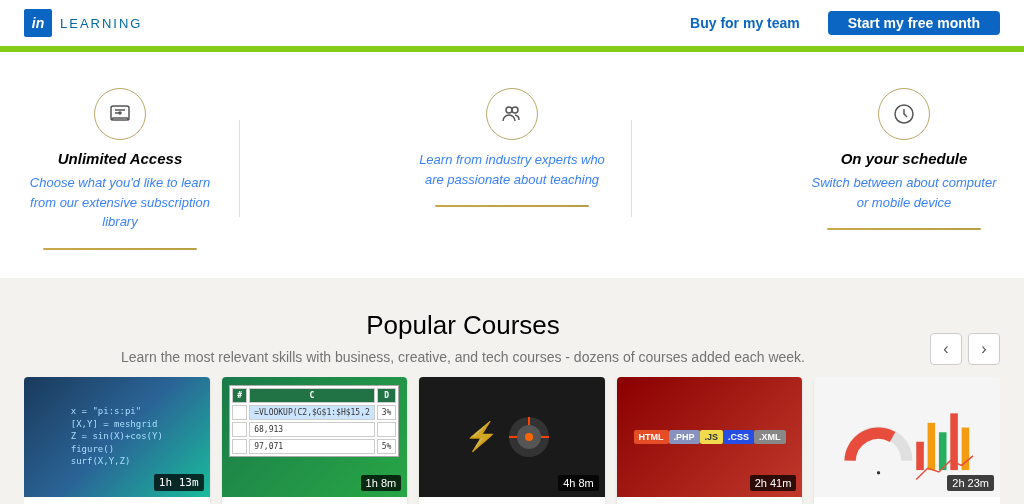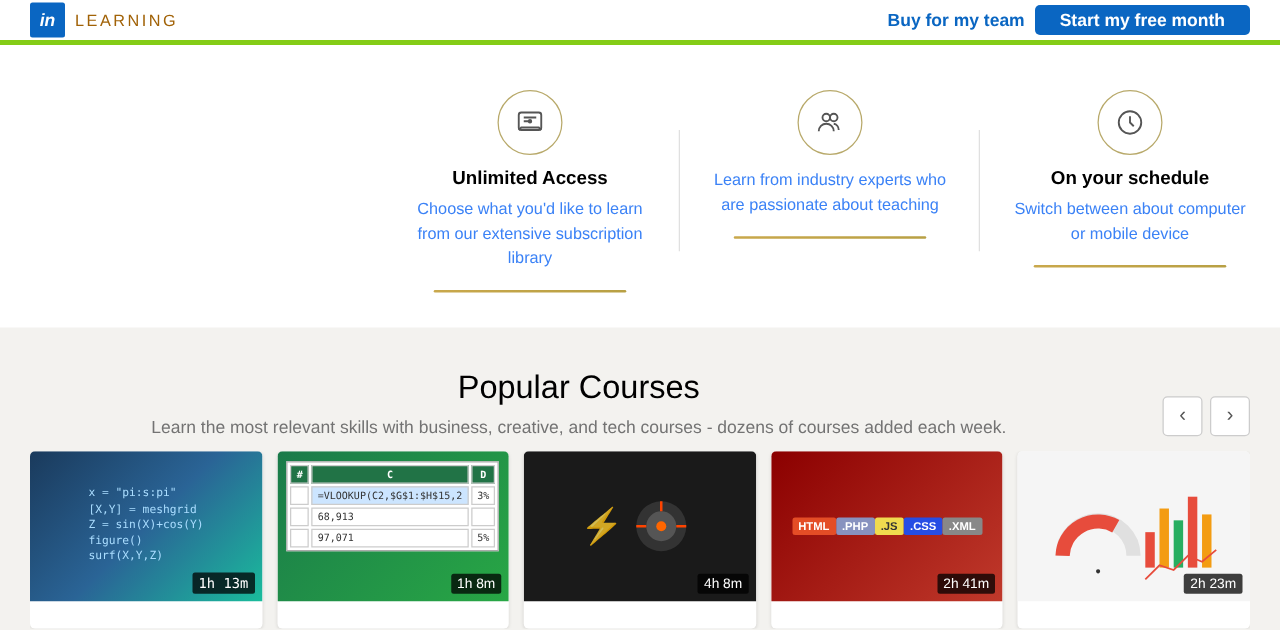--- a/index.html
+++ b/index.html
@@ -4,23 +4,23 @@
   <style>
     * { box-sizing: border-box; margin: 0; padding: 0; }
     body { font-family: -apple-system, BlinkMacSystemFont, 'Segoe UI', Arial, sans-serif; background: #fff; color: #333; font-size: 14px; }
 
     
     .header {
       display: flex;
       align-items: center;
       justify-content: space-between;
       padding: 0 24px;
-      height: 36px;
+      height: 52px;
       background: #fff;
-      border-bottom: 4px solid #84cc16;
+      border-bottom: 6px solid #84cc16;
     }
     .logo-area {
       display: flex;
       align-items: center;
       gap: 8px;
     }
     .linkedin-logo {
       width: 28px;
       height: 28px;
       background: #0a66c2;
@@ -31,29 +31,29 @@
     }
     .linkedin-logo span {
       color: #fff;
       font-weight: 900;
       font-size: 14px;
       font-style: italic;
     }
     .logo-text {
       font-size: 16px;
       font-weight: 400;
-      color: #a16207;
+      color: #0369a1;
       letter-spacing: 2px;
       text-transform: uppercase;
       font-size: 13px;
     }
     .header-actions {
       display: flex;
       align-items: center;
-      gap: 8px;
+      gap: 28px;
     }
     .buy-team-link {
       color: #0a66c2;
       font-weight: 600;
       font-size: 14px;
       text-decoration: none;
       cursor: pointer;
     }
     .start-free-btn {
       background: #0a66c2;
@@ -64,22 +64,23 @@
       font-weight: 600;
       border-radius: 4px;
       cursor: pointer;
     }
 
     
     .features-section {
       background: #fff;
       padding: 36px 0 28px 0;
       display: flex;
-      justify-content: flex-end;
+      justify-content: space-between;
       gap: 0;
+      font-style: italic;
     }
     .feature-item {
       display: flex;
       flex-direction: column;
       align-items: center;
       text-align: center;
       width: 240px;
       padding: 0 24px;
       position: relative;
     }

